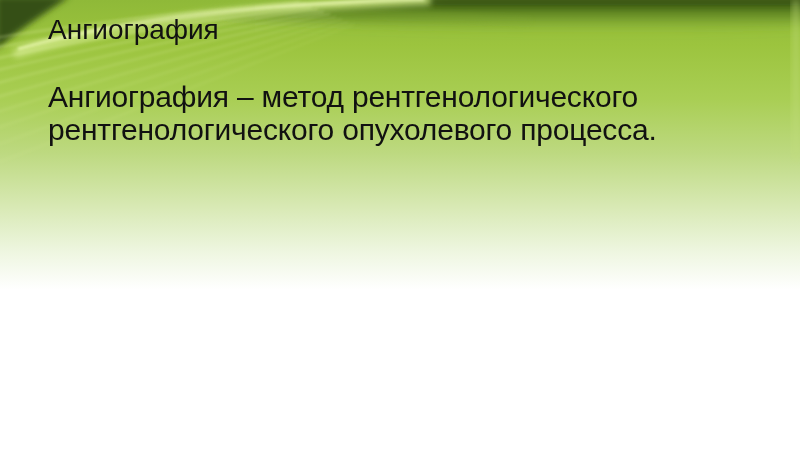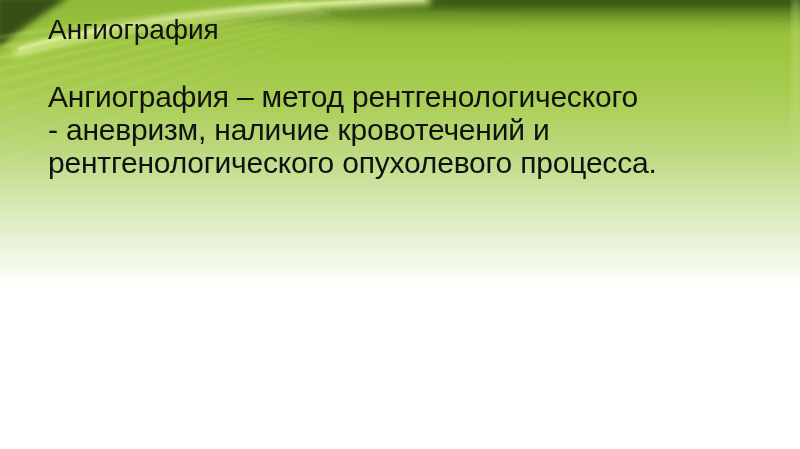--- a/index.html
+++ b/index.html
@@ -106,17 +106,16 @@
       <path d="M-6,164 Q166,98 354,24" stroke-width="1.2" opacity="0.15"></path>
     </g>
 
     <rect x="792" y="0" width="8" height="160" fill="#c2de7c" opacity="0.45" filter="url(#blur3)"></rect>
   </svg>
 
   <h1 class="title">Ангиография</h1>
 
   <div class="body-text">
     <div class="line">Ангиография – метод рентгенологического</div>
-    <div class="line">- аневризм, наличие кровотечений и</div>
     <div class="line">рентгенологического опухолевого процесса.</div>
   </div>
 
 </div>
 
 </body></html>

